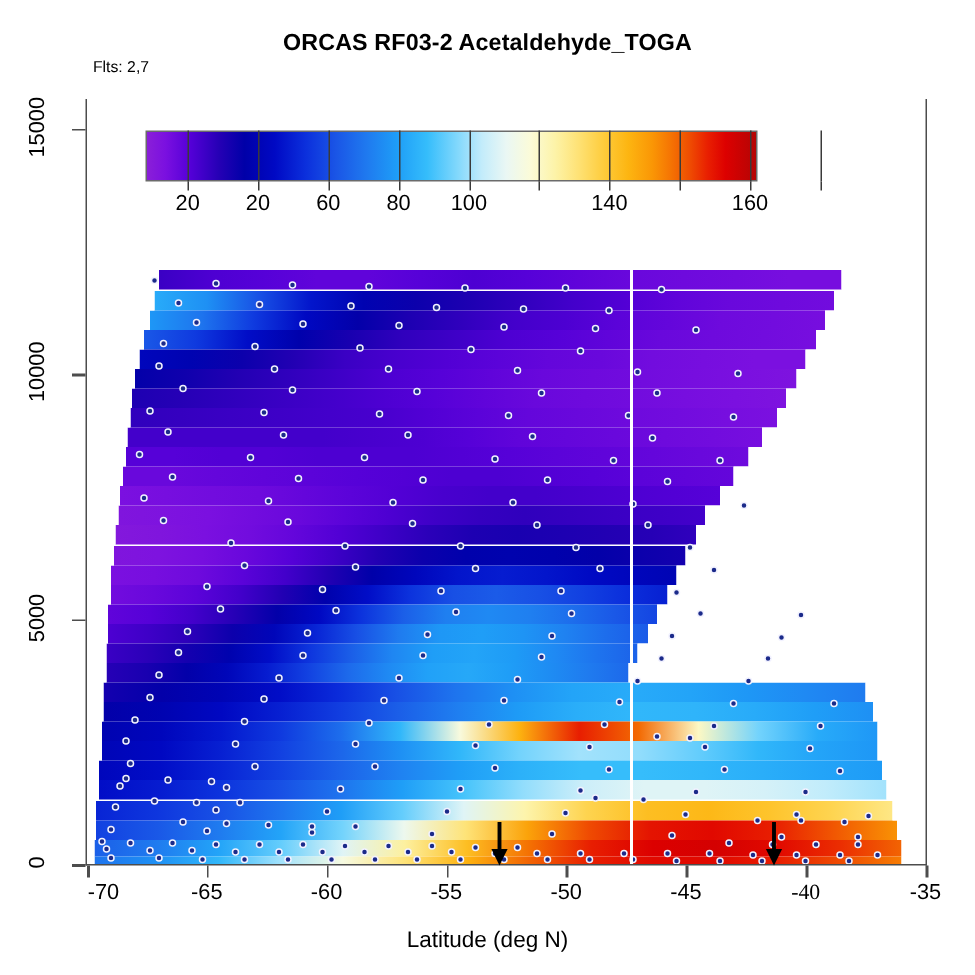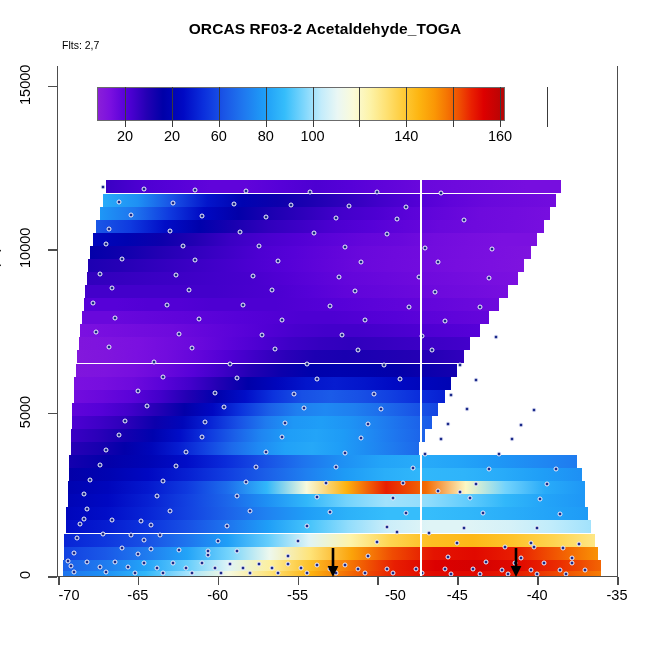--- a/index.html
+++ b/index.html
@@ -468,30 +468,31 @@
   <div id="xaxis" class="abs" style="left:57px;top:577px;">
       <div class="xtick" style="left: 1px;"></div>
       <div class="xlab" style="left: 12px;">-70</div>
       <div class="xtick" style="left: 80.8571px;"></div>
       <div class="xlab" style="left: 80.8571px;">-65</div>
       <div class="xtick" style="left: 160.714px;"></div>
       <div class="xlab" style="left: 160.714px;">-60</div>
       <div class="xtick" style="left: 240.571px;"></div>
       <div class="xlab" style="left: 240.571px;">-55</div>
       <div class="xtick" style="left: 320.429px;"></div>
-      <div class="xlab" style="left: 320.429px; margin-left: 18px;">-50</div>
+      <div class="xlab" style="left: 320.429px;">-50</div>
       <div class="xtick" style="left: 400.286px;"></div>
       <div class="xlab" style="left: 400.286px;">-45</div>
       <div class="xtick" style="left: 480.143px;"></div>
-      <div class="xlab" style="left: 480.143px;">-40</div>
+      <div class="xlab" style="left: 480.143px; font-family: Liberation Serif, serif;">-40</div>
       <div class="xtick" style="left: 560px;"></div>
       <div class="xlab" style="left: 560px;">-35</div>
     </div>
 
   <div id="ylabel" class="abs">Altitude (m)</div>
+  <div id="xlabel" class="abs">Latitude (deg N)</div>
 
   <div id="arrows">
       <div class="arrow abs" style="left: 332.709px; top: 548px;"><svg width="14" height="30" viewBox="0 0 14 30">
           <line x1="7" y1="0" x2="7" y2="22" stroke="#000000" stroke-width="2.6"></line>
           <polygon points="7,29 1.6,18 12.4,18" fill="#000000"></polygon>
         </svg></div>
       <div class="arrow abs" style="left: 516.38px; top: 548px;"><svg width="14" height="30" viewBox="0 0 14 30">
           <line x1="7" y1="0" x2="7" y2="22" stroke="#000000" stroke-width="2.6"></line>
           <polygon points="7,29 1.6,18 12.4,18" fill="#000000"></polygon>
         </svg></div>

